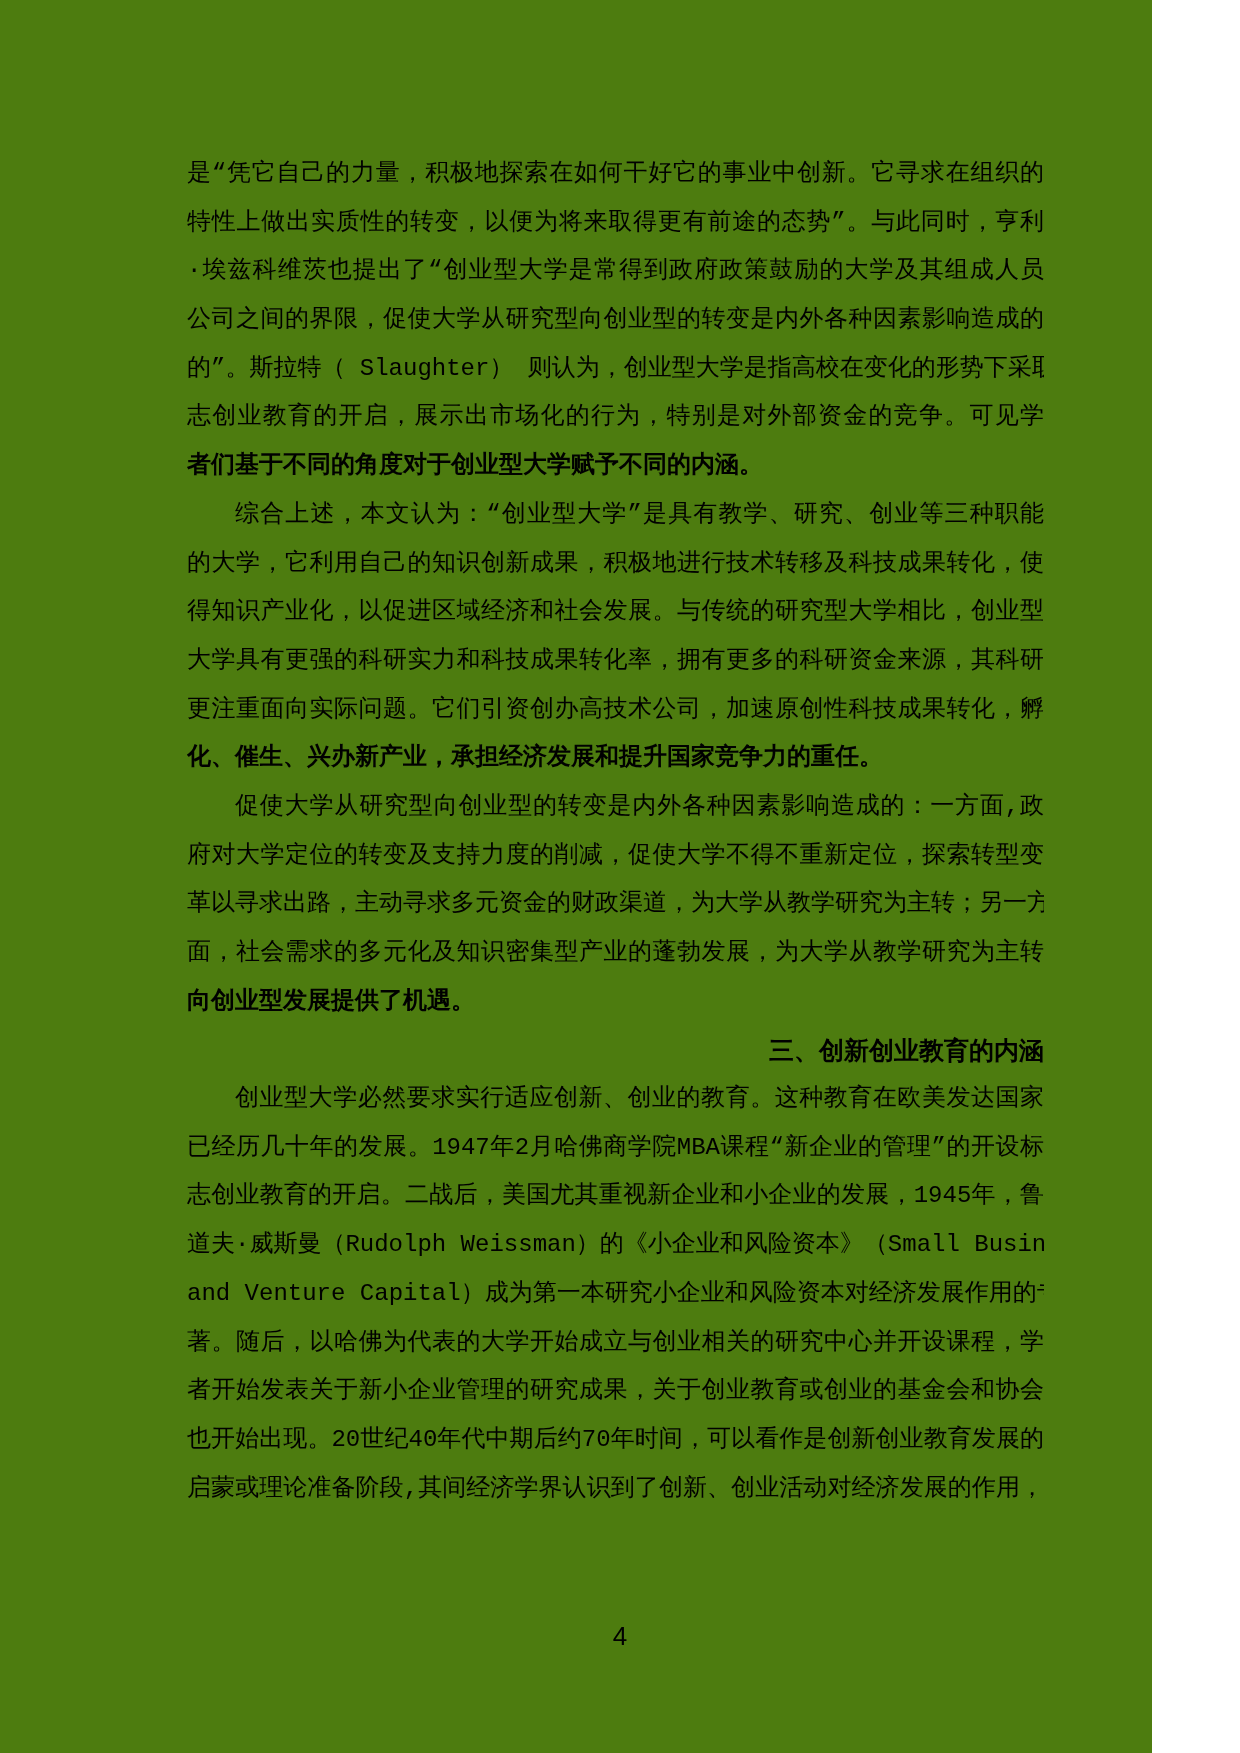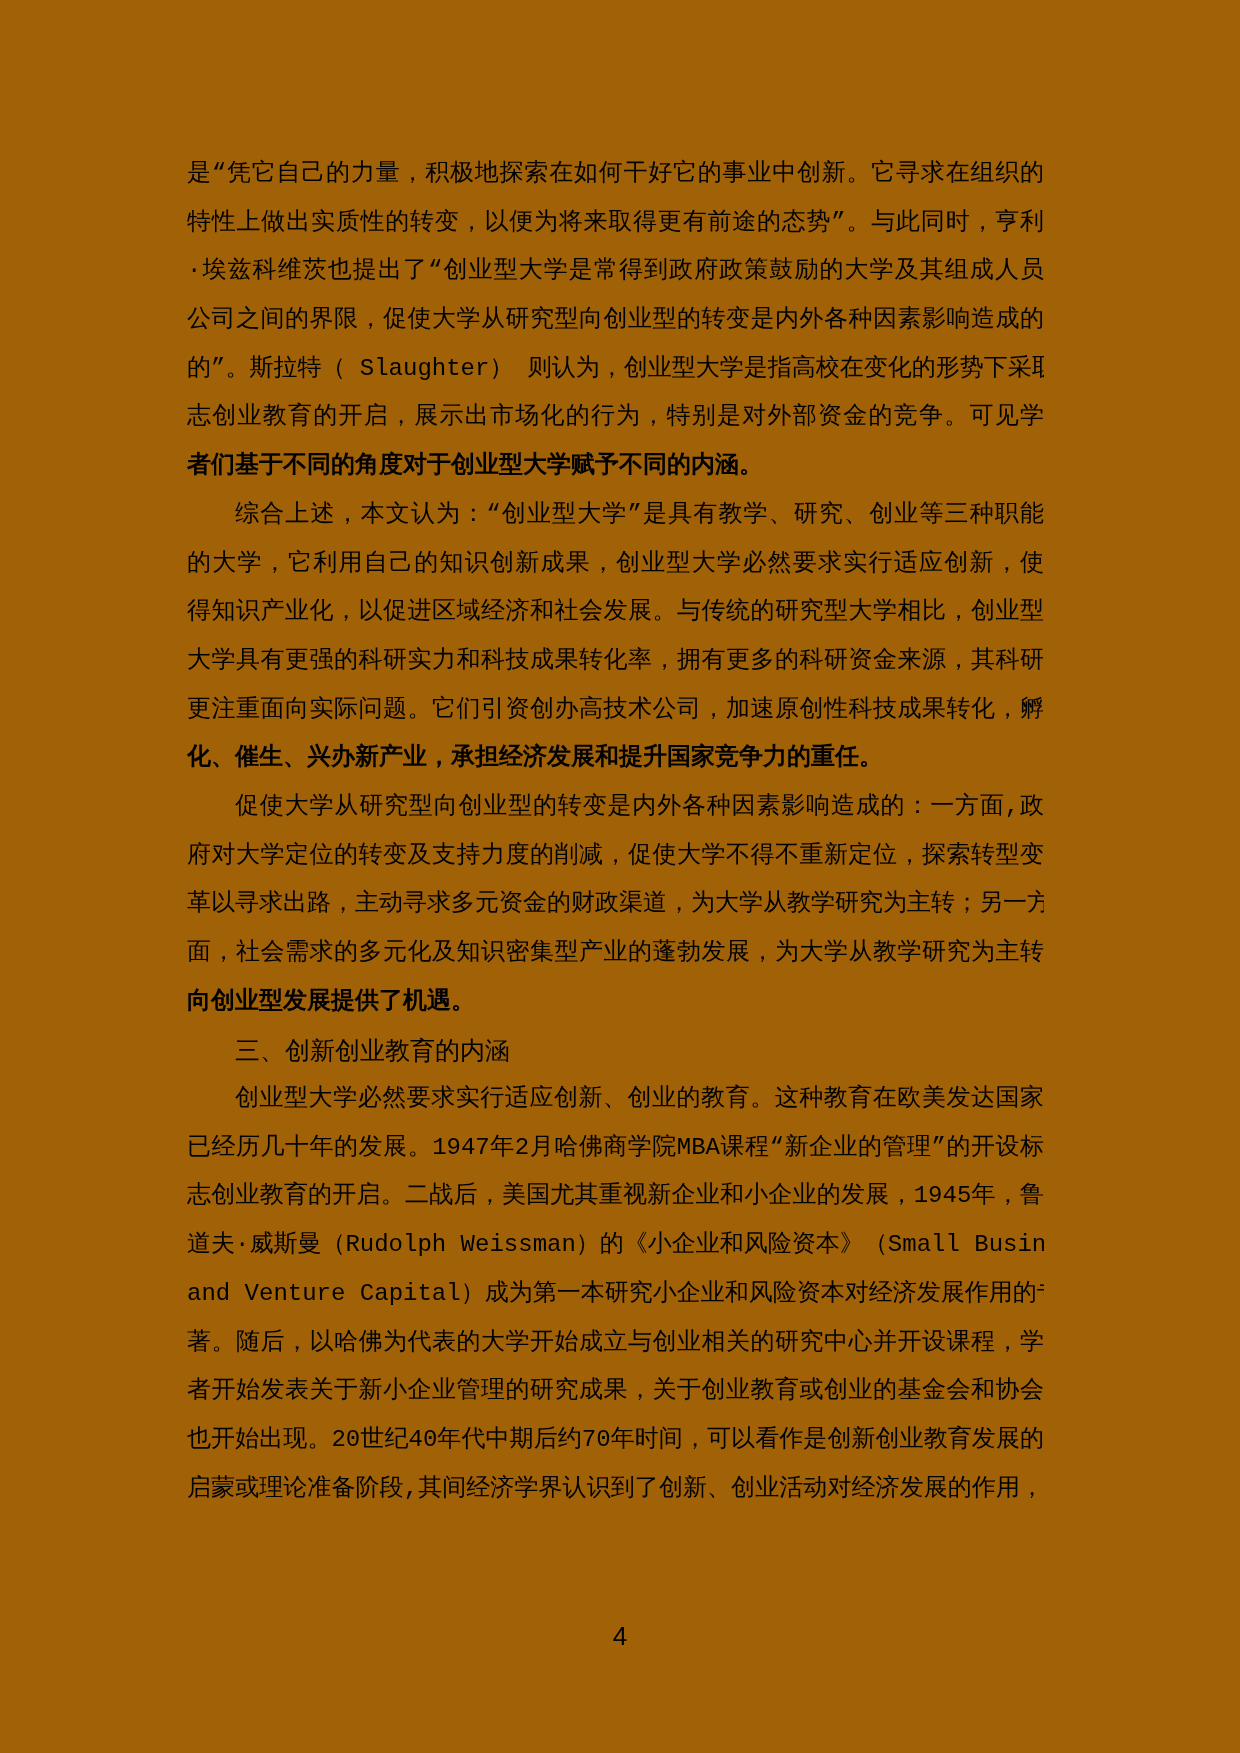--- a/index.html
+++ b/index.html
@@ -2,23 +2,23 @@
 <html><head>
 <meta charset="utf-8">
 <style>
   html, body {
     margin: 0;
     padding: 0;
     background: #ffffff;
   }
   .page {
     position: relative;
-    width: 1240px;
+    width: 1152px;
     height: 1753px;
-    background: #a16207;
+    background: #4d7c0f;
     color: #000000;
     overflow: hidden;
   }
   .content {
     position: absolute;
     left: 187px;
     top: 150px;
     width: 857px;
   }
   .ln {
@@ -36,23 +36,23 @@
   }
   .end {
     text-align: left;
     font-weight: bold;
   }
   .indent {
     padding-left: 48px;
   }
   .heading {
     font-family: "Liberation Sans", "DejaVu Sans", sans-serif;
-    font-weight: 400;
+    font-weight: 700;
     font-size: 25px;
-    text-align: left;
+    text-align: right;
     margin: 0;
   }
   .footer {
     position: absolute;
     left: 0;
     top: 1616px;
     width: 1240px;
     text-align: center;
   }
   .pagenum {
@@ -68,21 +68,21 @@
 <div class="page">
   <main class="content">
     <div class="ln j">是“凭它自己的力量，积极地探索在如何干好它的事业中创新。它寻求在组织的</div>
     <div class="ln j">特性上做出实质性的转变，以便为将来取得更有前途的态势”。与此同时，亨利</div>
     <div class="ln j">·埃兹科维茨也提出了“创业型大学是常得到政府政策鼓励的大学及其组成人员</div>
     <div class="ln j">公司之间的界限，促使大学从研究型向创业型的转变是内外各种因素影响造成的</div>
     <div class="ln j">的”。斯拉特（ Slaughter） 则认为，创业型大学是指高校在变化的形势下采取</div>
     <div class="ln j">志创业教育的开启，展示出市场化的行为，特别是对外部资金的竞争。可见学</div>
     <div class="ln end">者们基于不同的角度对于创业型大学赋予不同的内涵。</div>
     <div class="ln j indent">综合上述，本文认为：“创业型大学”是具有教学、研究、创业等三种职能</div>
-    <div class="ln j">的大学，它利用自己的知识创新成果，创业型大学必然要求实行适应创新，使</div>
+    <div class="ln j">的大学，它利用自己的知识创新成果，积极地进行技术转移及科技成果转化，使</div>
     <div class="ln j">得知识产业化，以促进区域经济和社会发展。与传统的研究型大学相比，创业型</div>
     <div class="ln j">大学具有更强的科研实力和科技成果转化率，拥有更多的科研资金来源，其科研</div>
     <div class="ln j">更注重面向实际问题。它们引资创办高技术公司，加速原创性科技成果转化，孵</div>
     <div class="ln end">化、催生、兴办新产业，承担经济发展和提升国家竞争力的重任。</div>
     <div class="ln j indent">促使大学从研究型向创业型的转变是内外各种因素影响造成的：一方面,政</div>
     <div class="ln j">府对大学定位的转变及支持力度的削减，促使大学不得不重新定位，探索转型变</div>
     <div class="ln j">革以寻求出路，主动寻求多元资金的财政渠道，为大学从教学研究为主转；另一方</div>
     <div class="ln j">面，社会需求的多元化及知识密集型产业的蓬勃发展，为大学从教学研究为主转</div>
     <div class="ln end">向创业型发展提供了机遇。</div>
     <h2 class="ln heading indent">三、创新创业教育的内涵</h2>

